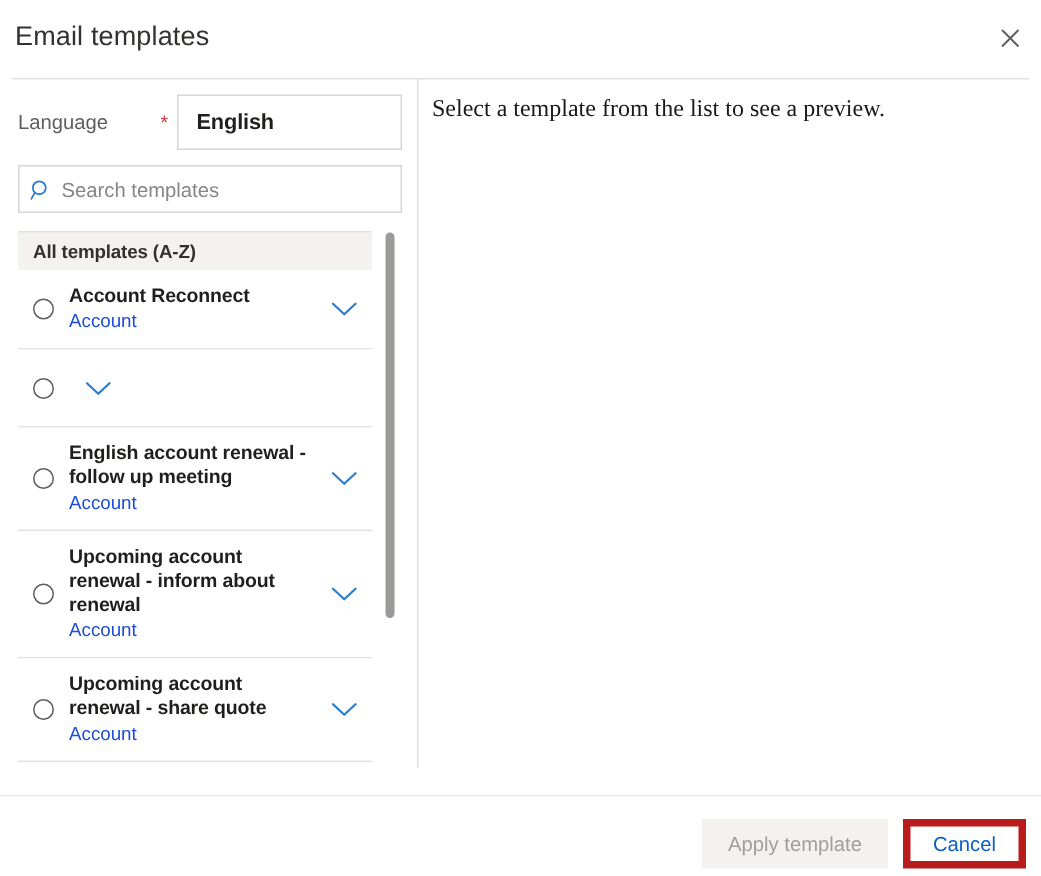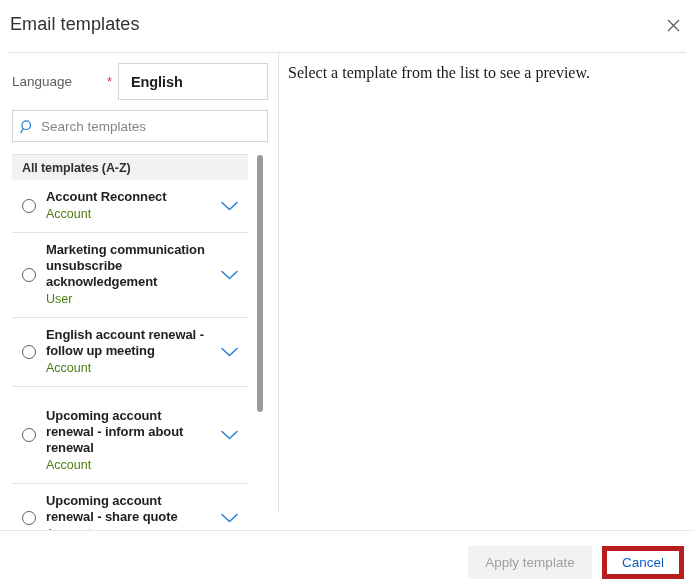--- a/index.html
+++ b/index.html
@@ -192,21 +192,21 @@
   .row-title {
     font-size: 13px;
     font-weight: 700;
     color: #201f1e;
     line-height: 16px;
     letter-spacing: -0.1px;
   }
   .row-subtitle {
     font-size: 12.5px;
     font-weight: 400;
-    color: #4d7c0f;
+    color: #1d4ed8;
     line-height: 17px;
     padding-top: 1px;
   }
   .row-chevron {
     flex: none;
     width: 38px;
     display: flex;
     align-items: center;
     justify-content: center;
     align-self: center;
@@ -348,24 +348,20 @@
           <svg width="17" height="10" viewBox="0 0 17 10" aria-hidden="true">
             <path d="M1 1.5 L8.5 8.5 L16 1.5" stroke="#2b7cd3" stroke-width="1.5" fill="none" stroke-linecap="round" stroke-linejoin="round"></path>
           </svg>
         </span>
       </div>
 
       <div class="template-row">
         <span class="row-radio">
           <span class="radio-circle"></span>
         </span>
-        <span class="row-text">
-          <span class="row-title" style="display: block;">Marketing communication unsubscribe acknowledgement</span>
-          <span class="row-subtitle" style="display: block;">User</span>
-        </span>
         <span class="row-chevron">
           <svg width="17" height="10" viewBox="0 0 17 10" aria-hidden="true">
             <path d="M1 1.5 L8.5 8.5 L16 1.5" stroke="#2b7cd3" stroke-width="1.5" fill="none" stroke-linecap="round" stroke-linejoin="round"></path>
           </svg>
         </span>
       </div>
 
       <div class="template-row">
         <span class="row-radio">
           <span class="radio-circle"></span>
@@ -379,21 +375,21 @@
             <path d="M1 1.5 L8.5 8.5 L16 1.5" stroke="#2b7cd3" stroke-width="1.5" fill="none" stroke-linecap="round" stroke-linejoin="round"></path>
           </svg>
         </span>
       </div>
 
       <div class="template-row">
         <span class="row-radio">
           <span class="radio-circle"></span>
         </span>
         <span class="row-text">
-          <span class="row-title" style="display: block; margin-top: 12px;">Upcoming account renewal - inform about renewal</span>
+          <span class="row-title" style="display: block;">Upcoming account renewal - inform about renewal</span>
           <span class="row-subtitle" style="display: block;">Account</span>
         </span>
         <span class="row-chevron">
           <svg width="17" height="10" viewBox="0 0 17 10" aria-hidden="true">
             <path d="M1 1.5 L8.5 8.5 L16 1.5" stroke="#2b7cd3" stroke-width="1.5" fill="none" stroke-linecap="round" stroke-linejoin="round"></path>
           </svg>
         </span>
       </div>
 
       <div class="template-row">

